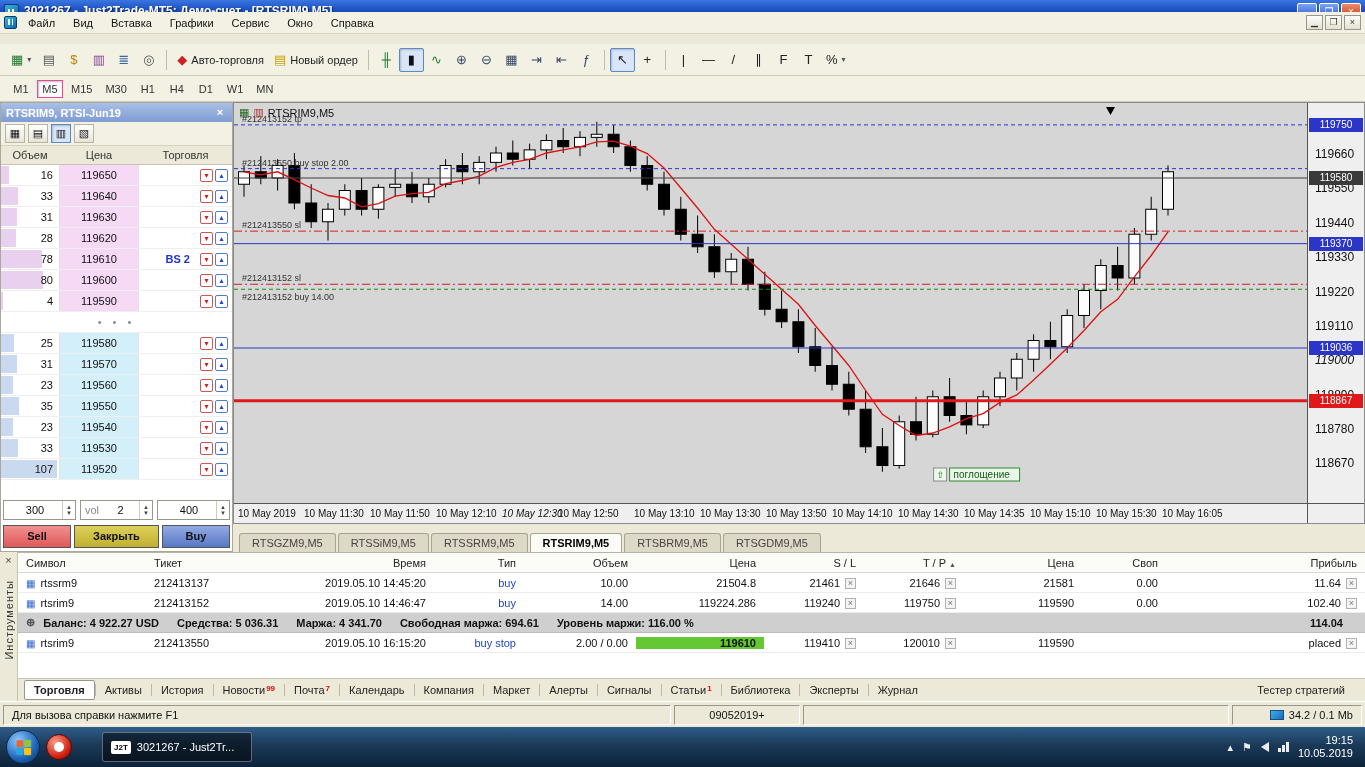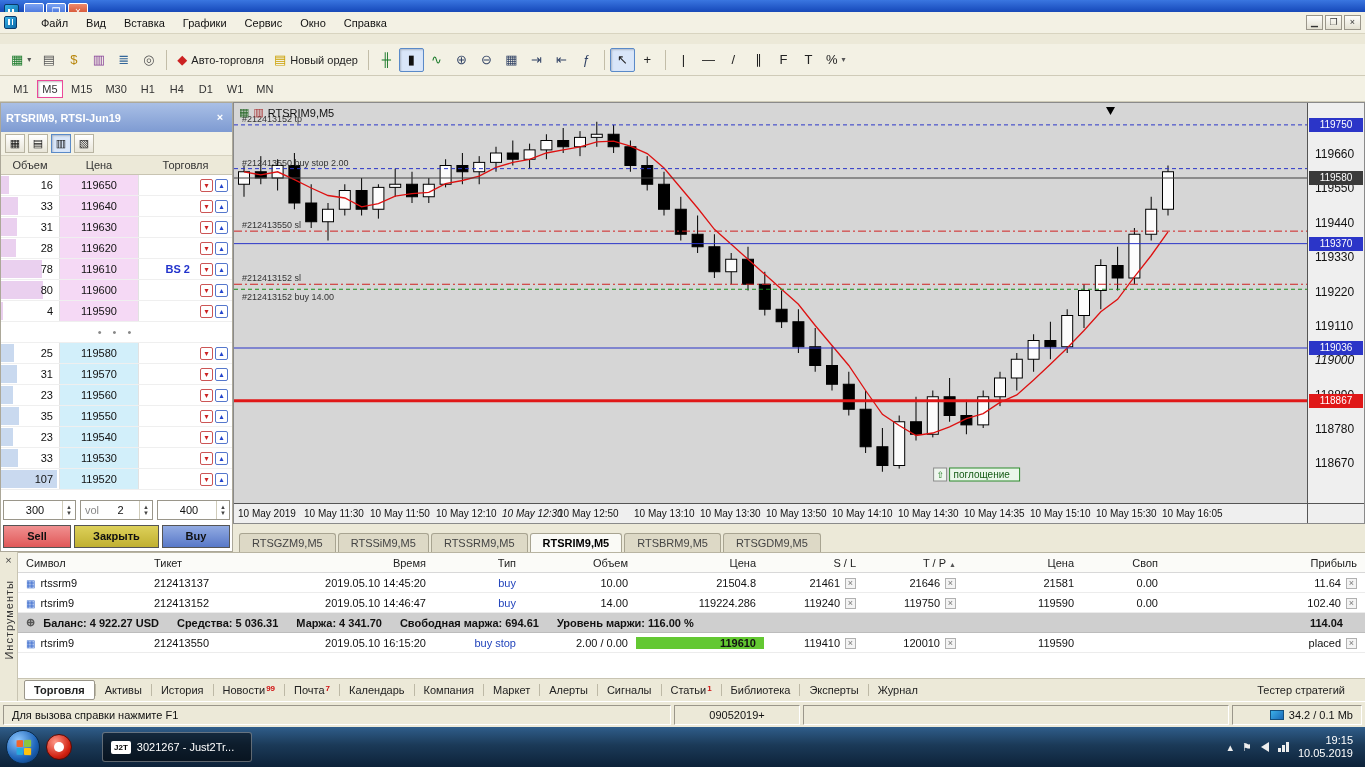--- a/index.html
+++ b/index.html
@@ -15,21 +15,21 @@
     background:linear-gradient(135deg,#39b3e8,#0b6aa8);position:relative}
   .appicon::after{content:"";position:absolute;left:3px;right:3px;bottom:3px;height:6px;
     background:linear-gradient(90deg,#fff 0 2px,transparent 2px 4px,#fff 4px 6px,transparent 6px 8px)}
   .winbtns{display:flex;gap:2px}
   .wbtn{width:20px;height:17px;border:1px solid #fff;border-radius:2px;color:#fff;font-size:10px;
     line-height:15px;text-align:center;background:linear-gradient(180deg,#7aa2f2,#2a5ad0)}
   .wbtn.close{background:linear-gradient(180deg,#ef8a6a,#c43314)}
 
   
   #menubar{position:absolute;top:12px;left:0;right:0;height:22px;background:#f3f1e4;border-bottom:1px solid #d8d4c0;
-    display:flex;align-items:center;padding:0 4px;gap:15px}
+    display:flex;align-items:center;padding:0 4px;gap:2px}
   .menu-item{padding:3px 9px;cursor:default}
   .childctrl{margin-left:auto;display:flex;gap:2px}
   .cbtn{width:17px;height:15px;border:1px solid #9a968a;background:linear-gradient(#fdfdfa,#e4e1d2);
     font-size:9px;line-height:13px;text-align:center;color:#333}
 
   
   #toolbar{position:absolute;top:44px;left:0;right:0;height:32px;background:#f3f1e4;border-bottom:1px solid #cfcbb8;
     display:flex;align-items:center;padding:0 6px}
   .tbtn{height:24px;min-width:25px;display:flex;align-items:center;justify-content:center;gap:4px;
     padding:0 4px;border:1px solid transparent;border-radius:2px}
@@ -43,21 +43,21 @@
   #tfbar{position:absolute;top:76px;left:0;right:0;height:26px;background:#f3f1e4;border-bottom:1px solid #cfcbb8;
     display:flex;align-items:center;gap:3px;padding:0 8px}
   .tfbtn{min-width:26px;height:18px;text-align:center;line-height:17px;padding:0 4px;border:1px solid transparent;color:#333}
   .tfbtn.pressed{background:#fff;border:1px solid #ec4899;box-shadow:inset 1px 1px 2px rgba(0,0,0,.25);font-weight:normal}
 
   
   #main{position:absolute;top:102px;left:0;right:0;height:450px}
 
   
   #dom-panel{position:absolute;left:0;top:0;width:233px;height:450px;background:#fff;border:1px solid #aca899}
-  #dom-title{height:29px;background:linear-gradient(180deg,#a9bfe6,#7e9bd2);color:#fff;font-weight:bold;
+  #dom-title{height:19px;background:linear-gradient(180deg,#a9bfe6,#7e9bd2);color:#fff;font-weight:bold;
     display:flex;align-items:center;padding:0 5px}
   #dom-title .dtl{flex:1;white-space:nowrap;overflow:hidden}
   #dom-close{width:14px;height:14px;line-height:12px;text-align:center;color:#fff;font-size:11px}
   #dom-icons{height:24px;display:flex;align-items:center;gap:3px;padding:0 4px;background:#f3f1e4;border-bottom:1px solid #d6d2c0}
   .dibtn{width:20px;height:19px;border:1px solid #b8b4a2;background:linear-gradient(#fff,#e8e5d8);
     display:flex;align-items:center;justify-content:center;font-size:11px}
   .dibtn.pressed{background:#d9e6f9;border-color:#5a8ac8;box-shadow:inset 1px 1px 2px rgba(0,0,0,.2)}
   #dom-headers{height:19px;display:grid;grid-template-columns:58px 80px 1fr;background:#ece9d8;
     border-bottom:1px solid #c8c4b2;align-items:center}
   #dom-headers span{text-align:center;color:#333}
@@ -175,20 +175,21 @@
   .net-ic i{width:3px;background:#eee;display:block}
   #clock{text-align:right;font-size:11px;line-height:13px;color:#fff;padding-right:6px}
 </style>
 </head>
 <body>
 
 <div id="app">
 
   <div id="titlebar">
     <span class="appicon"></span>
+    <span class="ttext">3021267 - Just2Trade-MT5: Демо-счет - [RTSRIM9,M5]</span>
     <span class="winbtns">
       <span class="wbtn">▁</span>
       <span class="wbtn">❐</span>
       <span class="wbtn close">×</span>
     </span>
   </div>
 
   <div id="menubar">
     <span class="appicon" style="width:13px;height:13px"></span>
     <span id="menu-items" style="display:flex">

